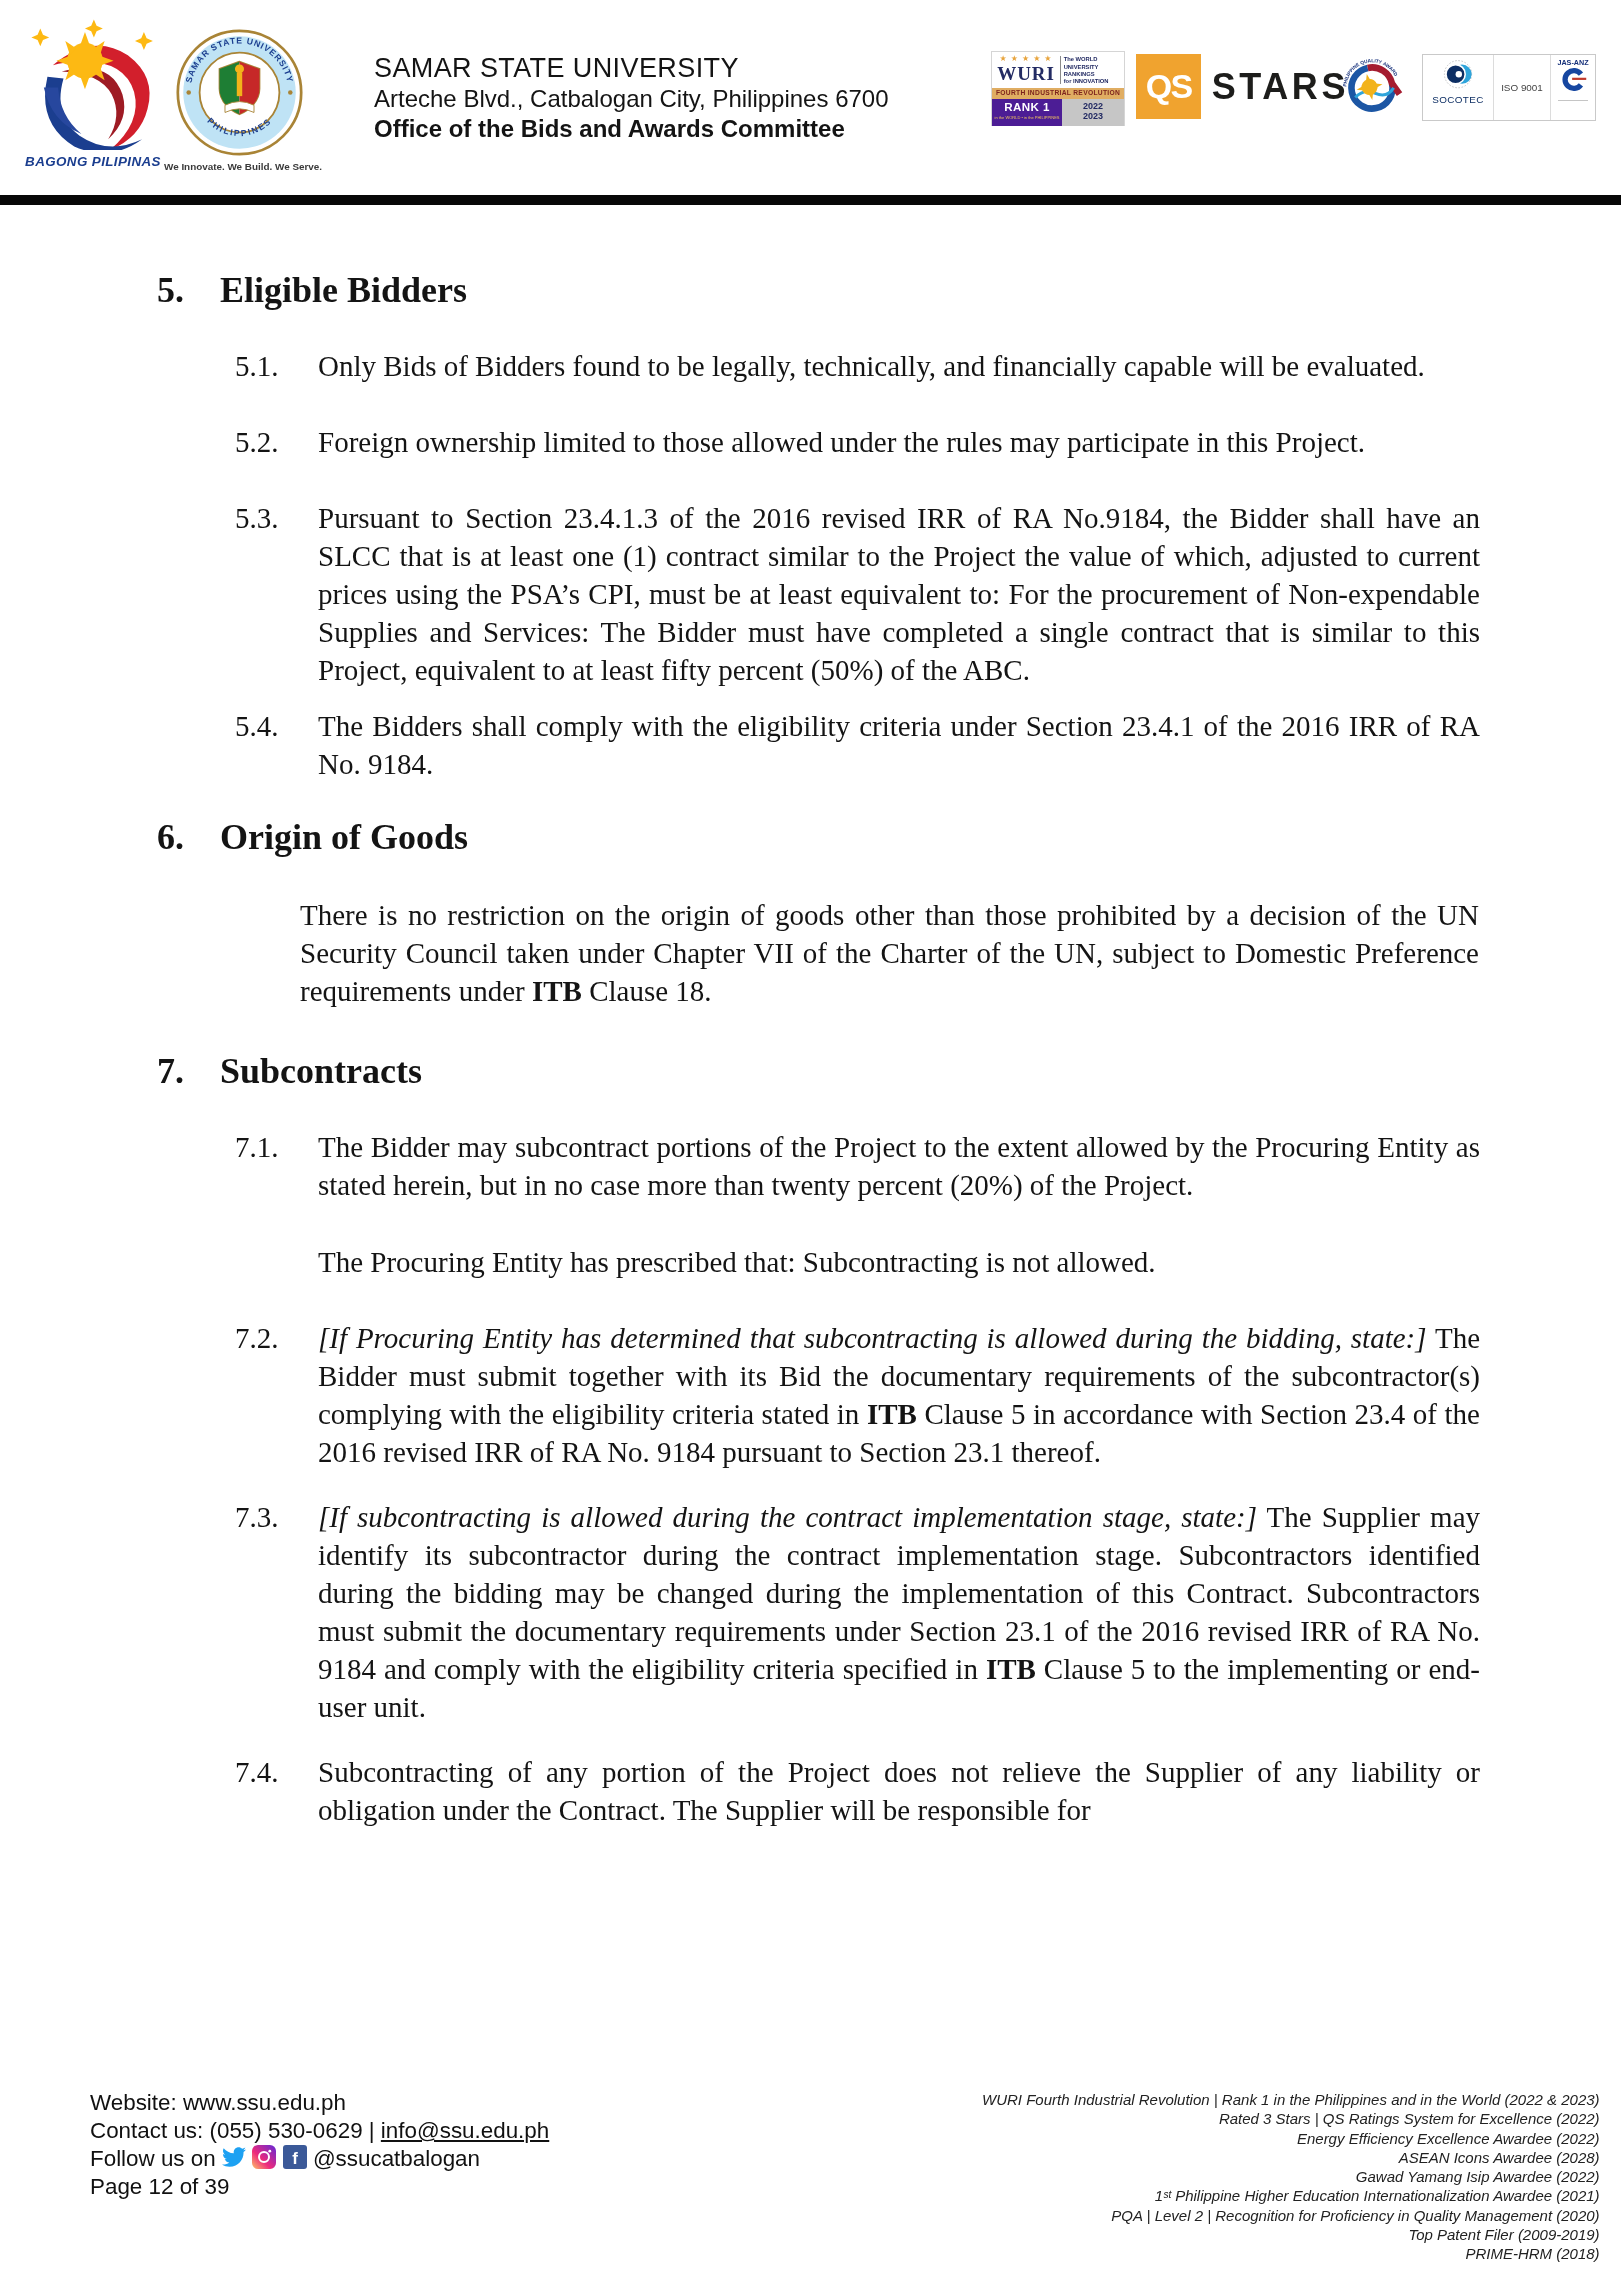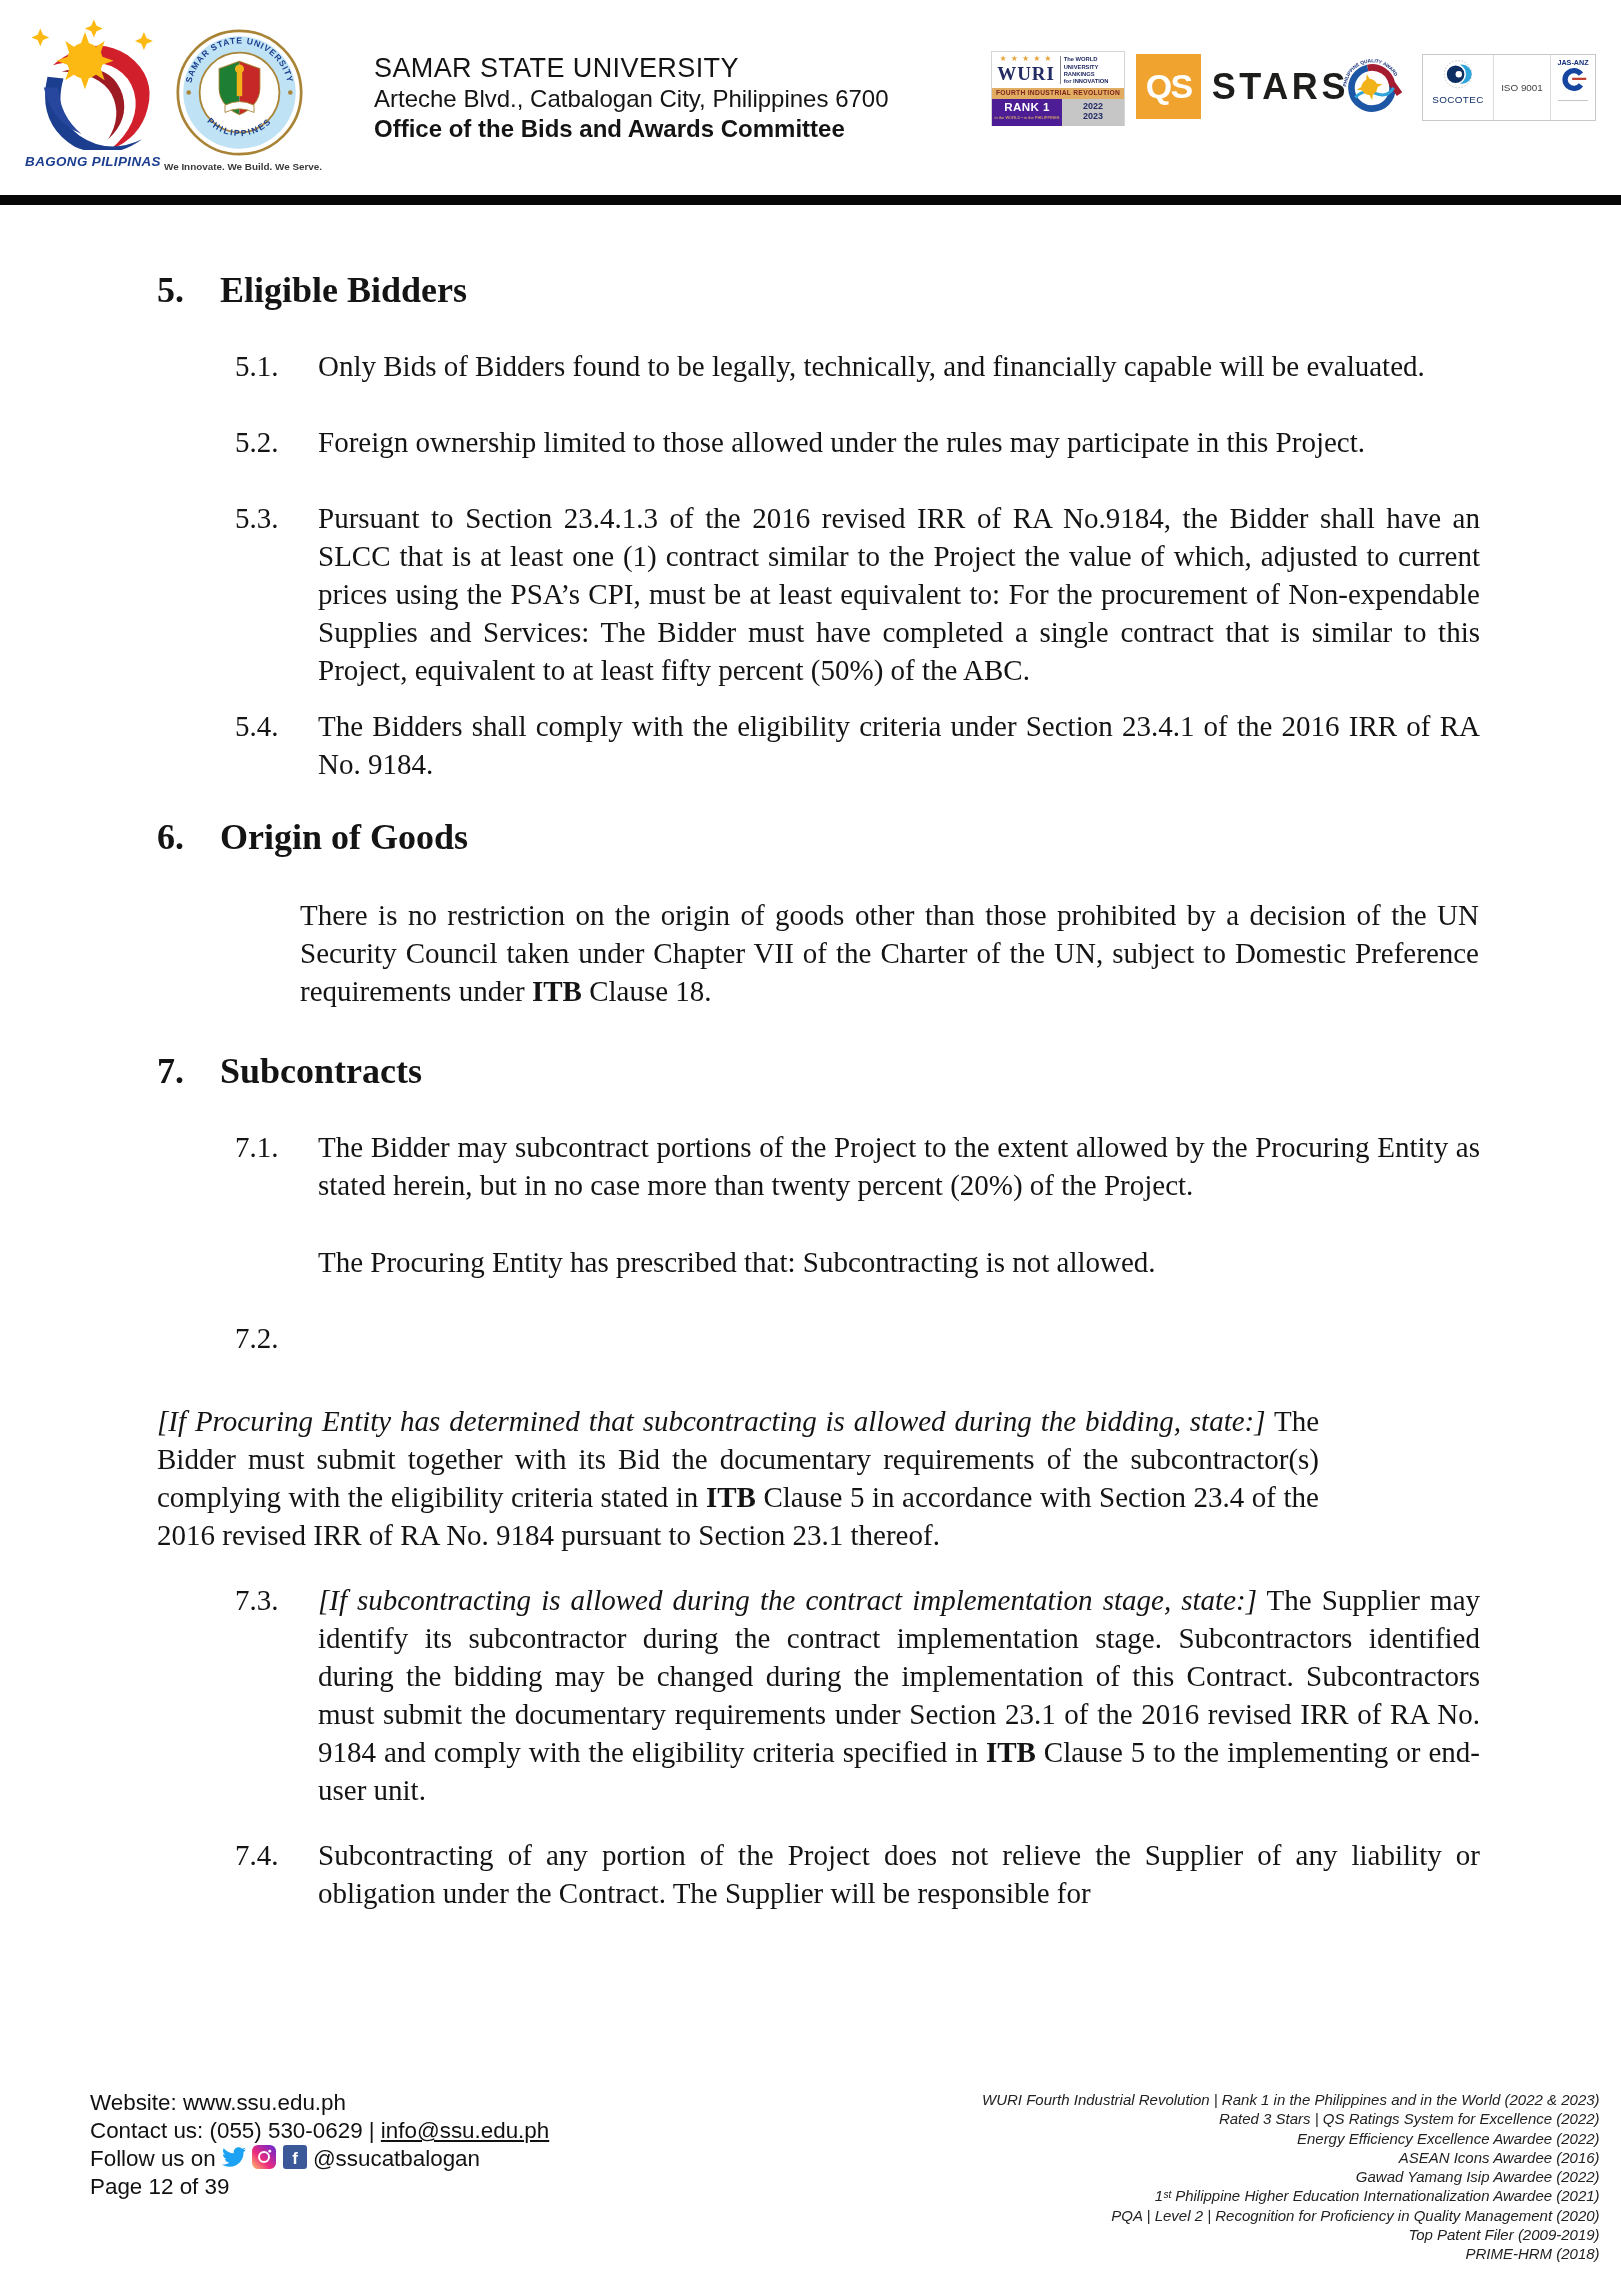--- a/index.html
+++ b/index.html
@@ -62,21 +62,21 @@
   .clause{display:flex;margin-top:38px;}
   .clause .num{flex:0 0 83px;margin-left:78px;}
   .clause .body{width:1162px;text-align:justify;}
   .clause.paragraph .body{margin-left:143px;width:1179px;}
   .clause.plain .body{margin-left:161px;width:auto;text-align:left;}
   .c-0-0{margin-top:34px;}
   .c-0-3{margin-top:18px;}
   .c-1-0{margin-top:36px;}
   .c-2-0{margin-top:34px;}
   .c-2-1{margin-top:39px;}
-  .c-2-2{flex-direction:column;}
+  .c-2-2{}
   .c-2-3{margin-top:27px;}
   .c-2-4{margin-top:27px;}
   .it{font-style:italic;}
   .bd{font-weight:bold;}
   
   .footer-left{position:absolute;left:90px;top:2089px;font-family:"Liberation Sans",sans-serif;
                font-size:22.4px;line-height:28px;color:#111;}
   .footer-left a{color:#111;}
   .social-row{display:flex;align-items:flex-start;gap:6.3px;}
   .soc-ic{width:24px;height:24px;display:inline-block;vertical-align:middle;}
@@ -318,21 +318,21 @@
       </svg>
       <span>@ssucatbalogan</span>
     </div>
     <div>Page 12 of 39</div>
   </div>
 
   <div class="footer-right" id="footer-awards">
       <div>WURI Fourth Industrial Revolution | Rank 1 in the Philippines and in the World (2022 &amp; 2023)</div>
       <div>Rated 3 Stars | QS Ratings System for Excellence (2022)</div>
       <div>Energy Efficiency Excellence Awardee (2022)</div>
-      <div>ASEAN Icons Awardee (2016)</div>
+      <div>ASEAN Icons Awardee (2028)</div>
       <div>Gawad Yamang Isip Awardee (2022)</div>
       <div>1ˢᵗ Philippine Higher Education Internationalization Awardee (2021)</div>
       <div>PQA | Level 2 | Recognition for Proficiency in Quality Management (2020)</div>
       <div>Top Patent Filer (2009-2019)</div>
       <div>PRIME-HRM (2018)</div>
     </div>
 
 </div>
 
 

